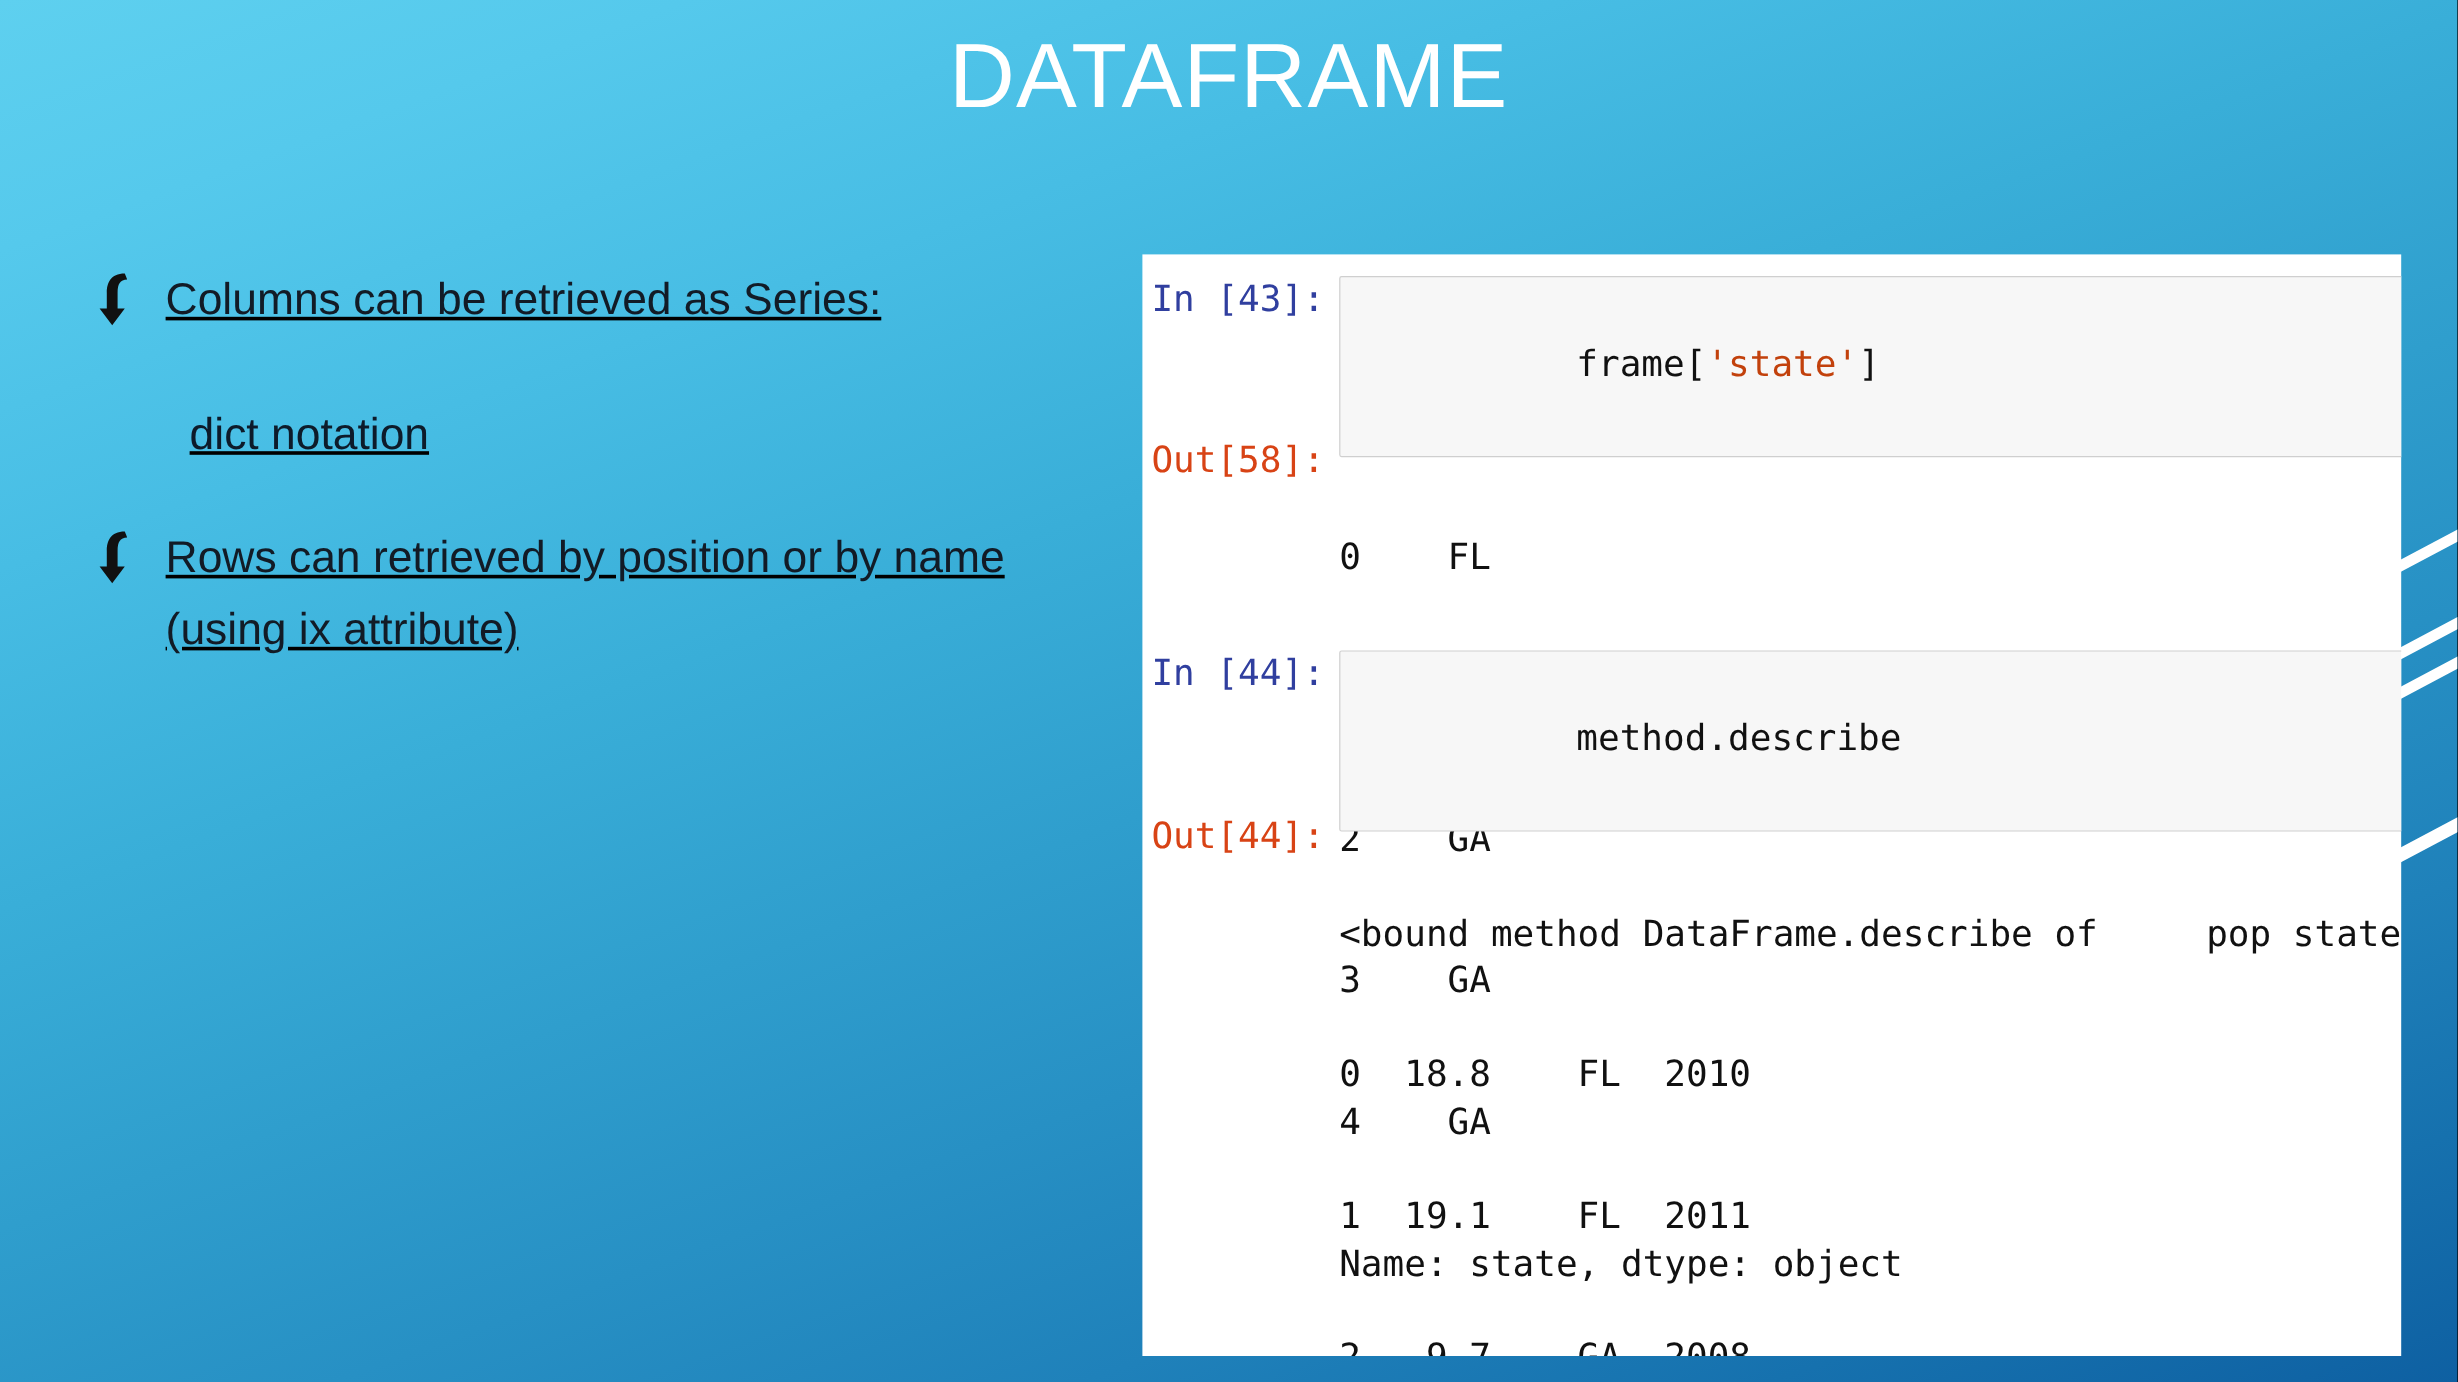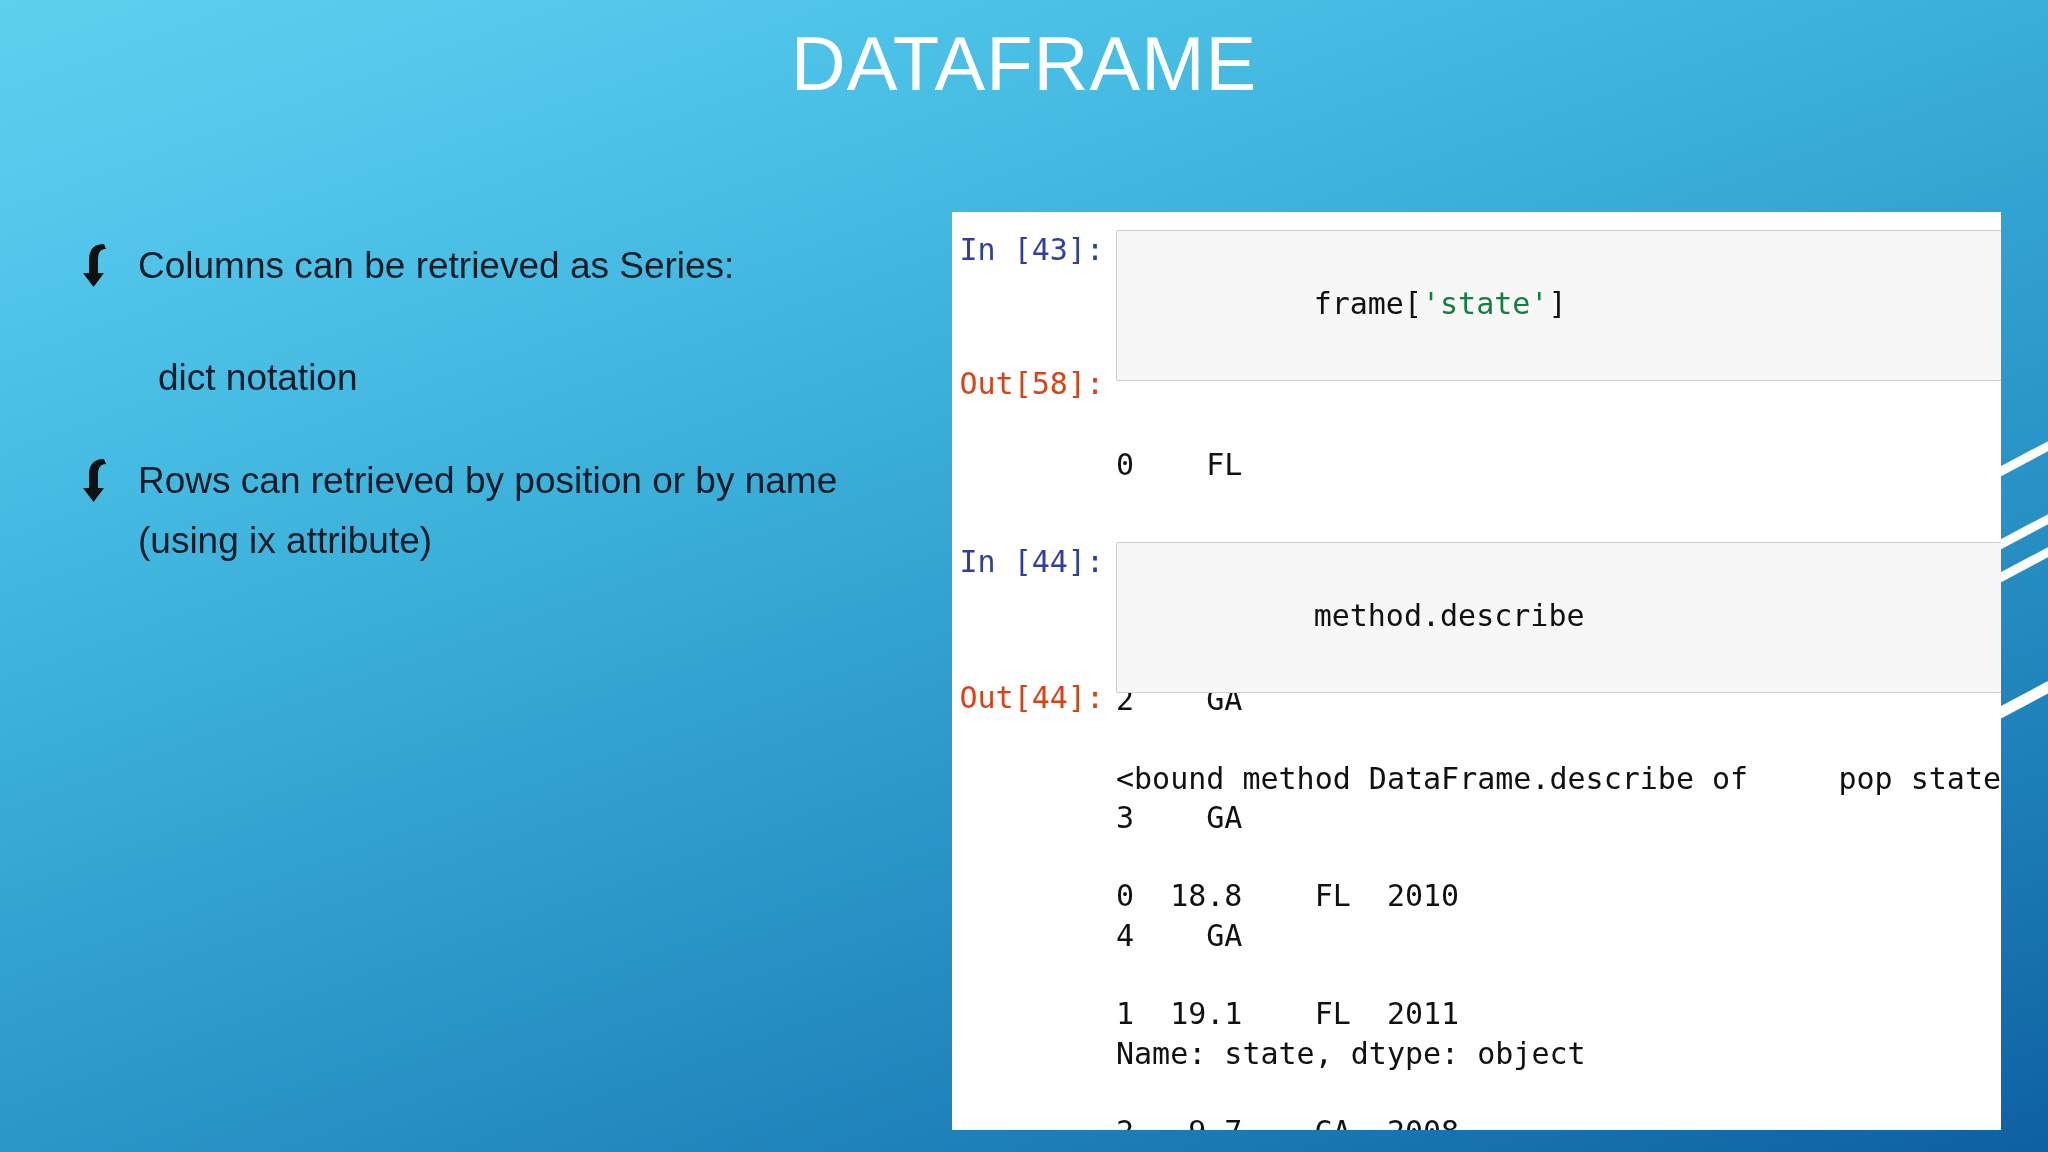--- a/index.html
+++ b/index.html
@@ -61,22 +61,23 @@
     font-weight: 300;
     letter-spacing: 1px;
     line-height: 1.1;
     font-family: "Liberation Sans", sans-serif;
   }
 
   
   .body-col {
     position: absolute;
     left: 74px;
-    top: 236px;
+    top: 220px;
     width: 830px;
+    text-decoration: underline;
   }
   .bullet-row {
     display: flex;
     align-items: flex-start;
     color: #0d1b2a;
     font-size: 37px;
     font-weight: 300;
     line-height: 1.62;
     margin-bottom: 6px;
   }
@@ -141,21 +142,21 @@
     box-sizing: border-box;
     min-height: 68px;
   }
   .code {
     font-family: "DejaVu Sans Mono", "Liberation Mono", monospace;
     font-size: 30px;
     line-height: 1.3;
     color: #111111;
     white-space: pre;
   }
-  .str { color: #15803d; }
+  .str { color: #c2410c; }
 
   .out-body {
     flex: 1 1 auto;
     font-family: "DejaVu Sans Mono", "Liberation Mono", monospace;
     font-size: 30px;
     line-height: 1.31;
     color: #111111;
     white-space: pre;
     padding-top: 2px;
   }

